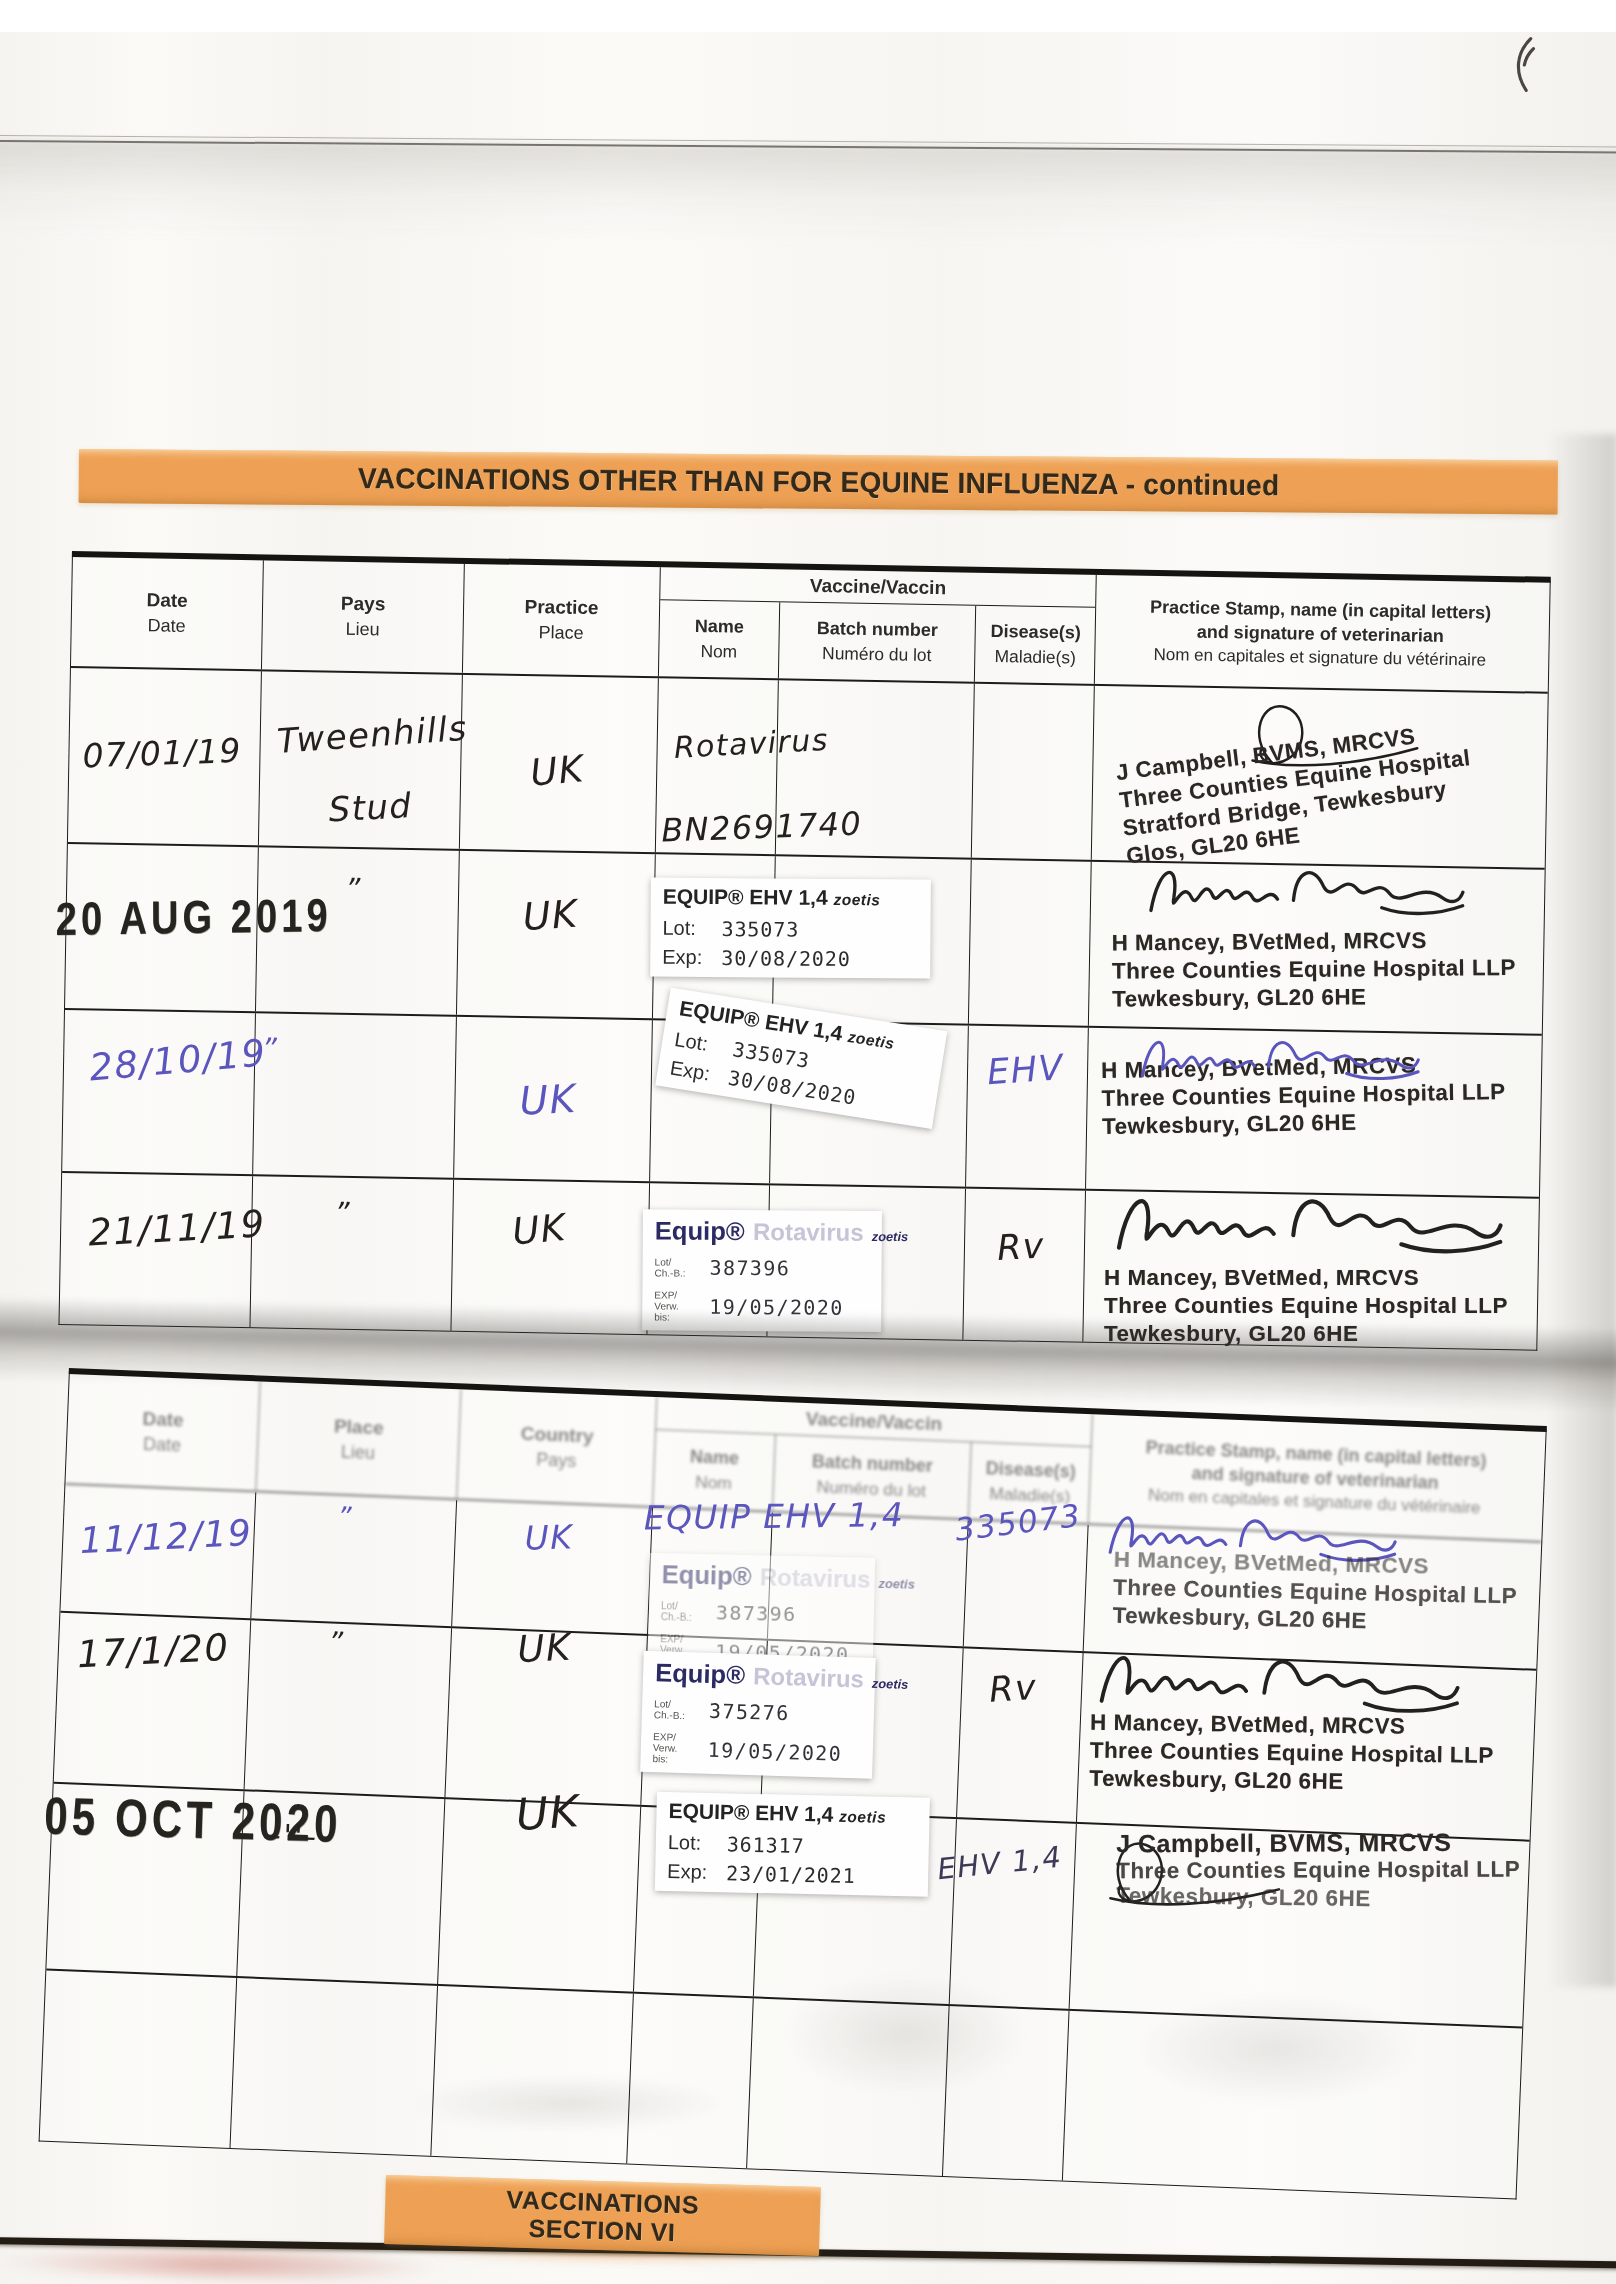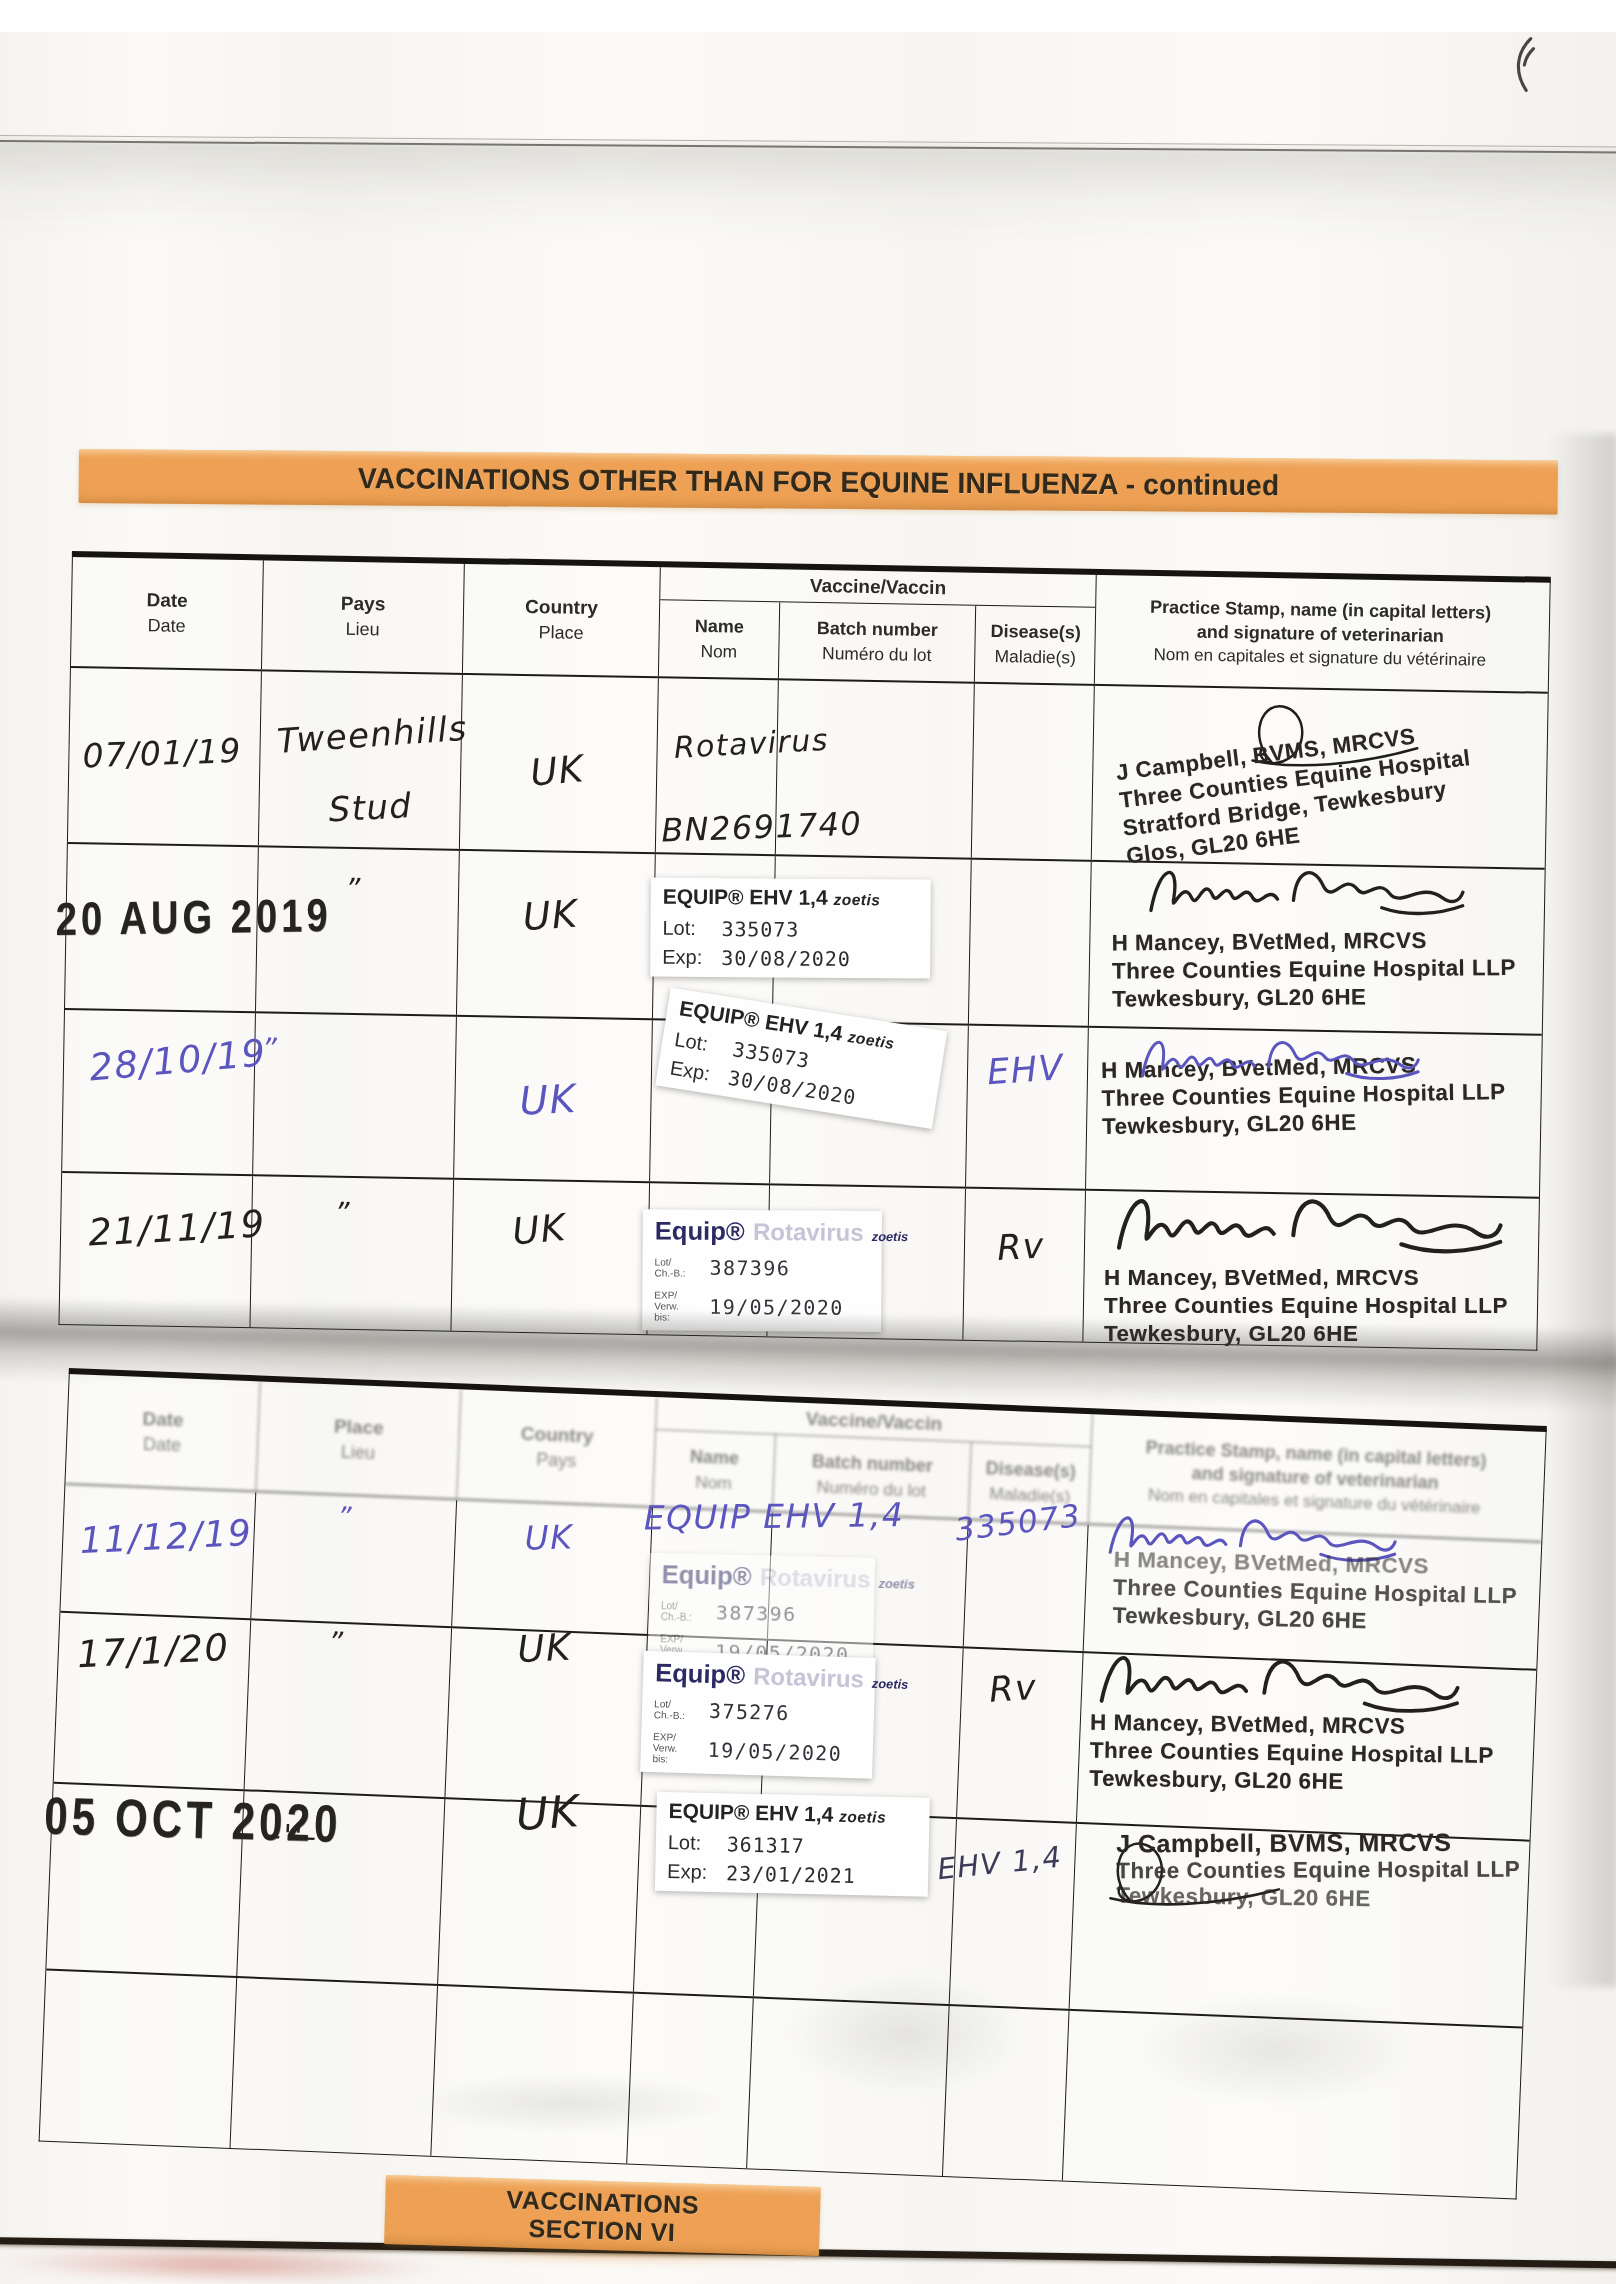--- a/index.html
+++ b/index.html
@@ -125,21 +125,21 @@
   <div class="hdr">
     <div class="hdr-cell">
       <span class="h-en">Date</span>
       <span class="h-fr">Date</span>
     </div>
     <div class="hdr-cell">
       <span class="h-en">Pays</span>
       <span class="h-fr">Lieu</span>
     </div>
     <div class="hdr-cell">
-      <span class="h-en">Country</span>
+      <span class="h-en">Practice</span>
       <span class="h-fr">Place</span>
     </div>
     <div class="hdr-cell vac-group">
       <div class="vac-top h-en">Vaccine/Vaccin</div>
       <div class="vac-sub">
         <div class="sub-cell">
           <span class="h-en">Name</span>
           <span class="h-fr">Nom</span>
         </div>
         <div class="sub-cell">

